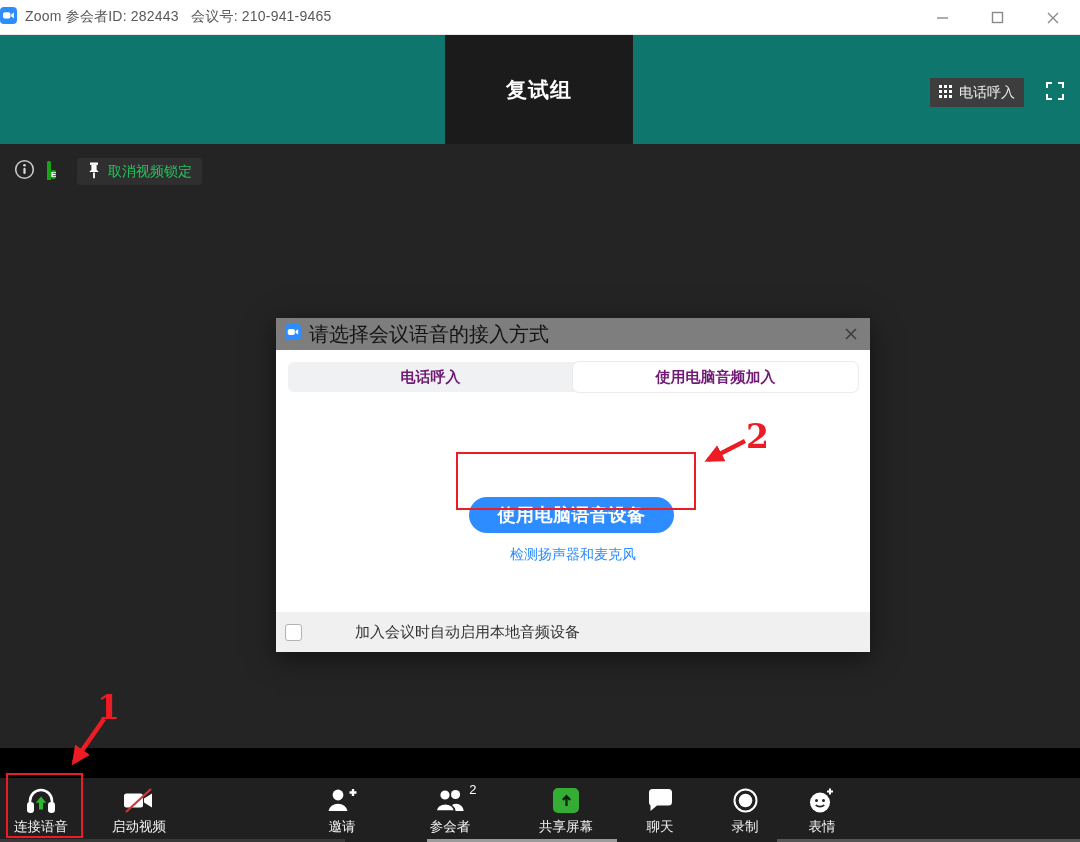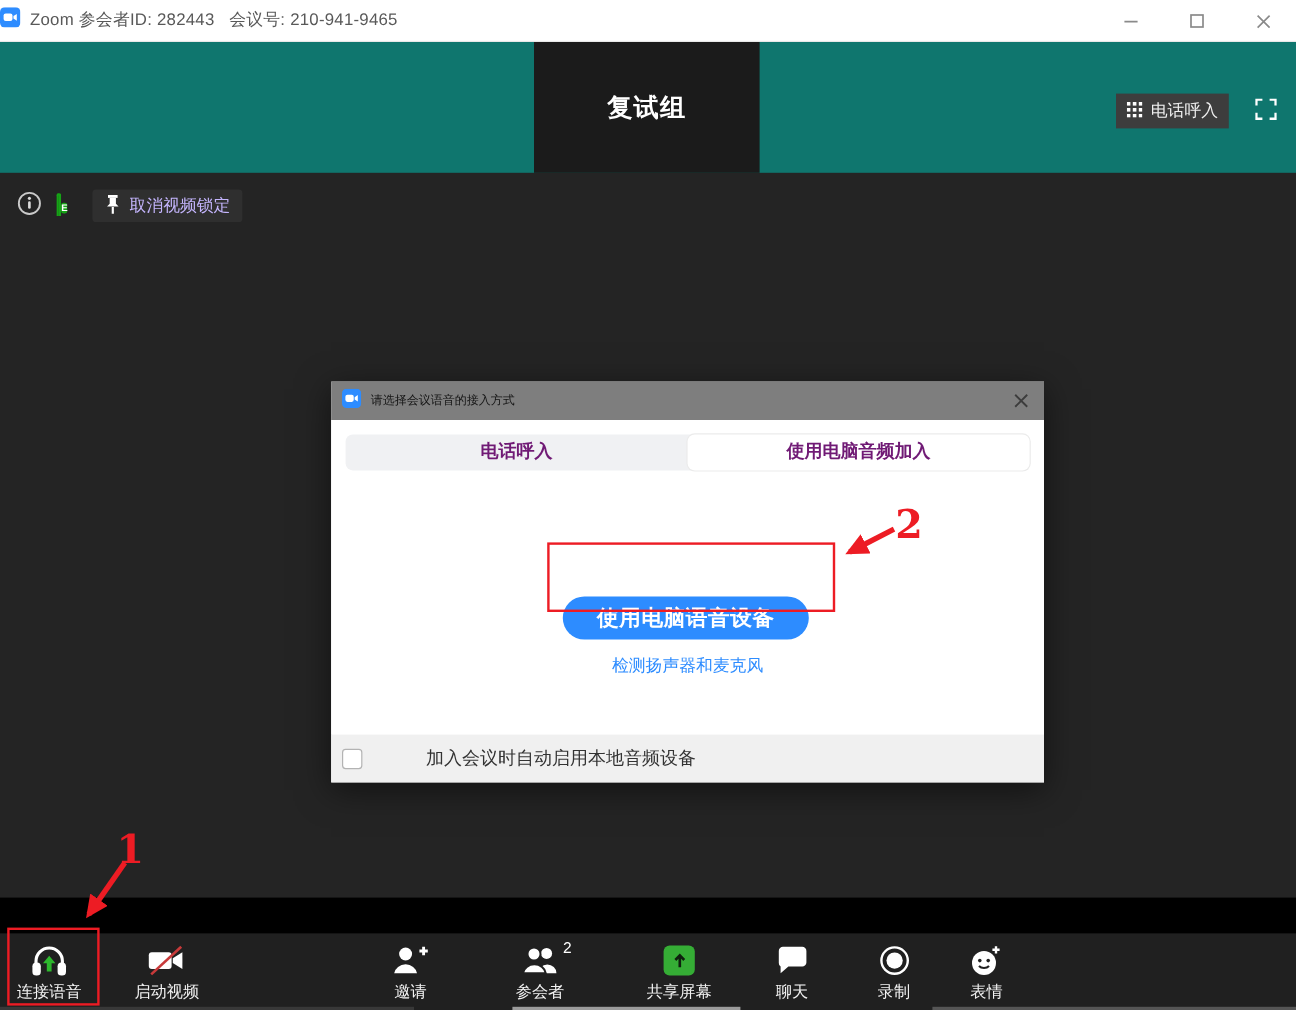--- a/index.html
+++ b/index.html
@@ -27,27 +27,27 @@
 
   
   .info-row { position:absolute; left:14px; top:158px; display:flex; align-items:center; gap:12px; }
   .lock-icon { position:relative; width:18px; }
   .lock-shackle { width:11px; height:8px; border:2.4px solid #16a416; border-bottom:none;
                   border-radius:6px 6px 0 0; margin:0 auto; }
   .lock-body { width:18px; height:13px; background:#16a416; border-radius:2px; color:#fff;
                font-size:8px; font-weight:bold; text-align:center; line-height:13px; }
   .pin-pill { height:27px; background:#2f2f2f; border-radius:3px; display:flex; align-items:center;
               padding:0 10px; gap:7px; }
-  .pin-pill span { color:#c4b5fd; font-size:14px; }
+  .pin-pill span { color:#22c55e; font-size:14px; }
 
   
   .dialog { position:absolute; left:276px; top:318px; width:594px; height:334px; background:#ffffff;
             box-shadow:0 6px 26px rgba(0,0,0,.5); z-index:10; }
   .dialog-titlebar { height:32px; background:#7e7e7e; display:flex; align-items:center; padding:0 9px; gap:8px; }
-  .dialog-titlebar .dlg-title { font-size:10px; color:#141414; flex:1; }
+  .dialog-titlebar .dlg-title { font-size:20px; color:#141414; flex:1; }
   .dlg-close { width:20px; height:20px; display:flex; align-items:center; justify-content:center; }
   .dlg-body { position:relative; height:262px; background:#fff; }
   .tabs { position:absolute; left:12px; top:12px; width:570px; height:30px; background:#f0f1f3;
           border-radius:6px; display:flex; }
   .tab { flex:1; text-align:center; line-height:30px; color:#701a75; font-size:15px; font-weight:600; }
   .tab.active { background:#ffffff; border-radius:6px; box-shadow:0 0 0 1px #ebebeb; }
   .join-btn { position:absolute; left:193px; top:147px; width:205px; height:36px; background:#2d8cff;
               border:none; border-radius:18px; color:#fff; font-size:18px; font-weight:bold;
               font-family:inherit; letter-spacing:.5px; }
   .test-link { position:absolute; left:0; top:196px; width:100%; text-align:center;

